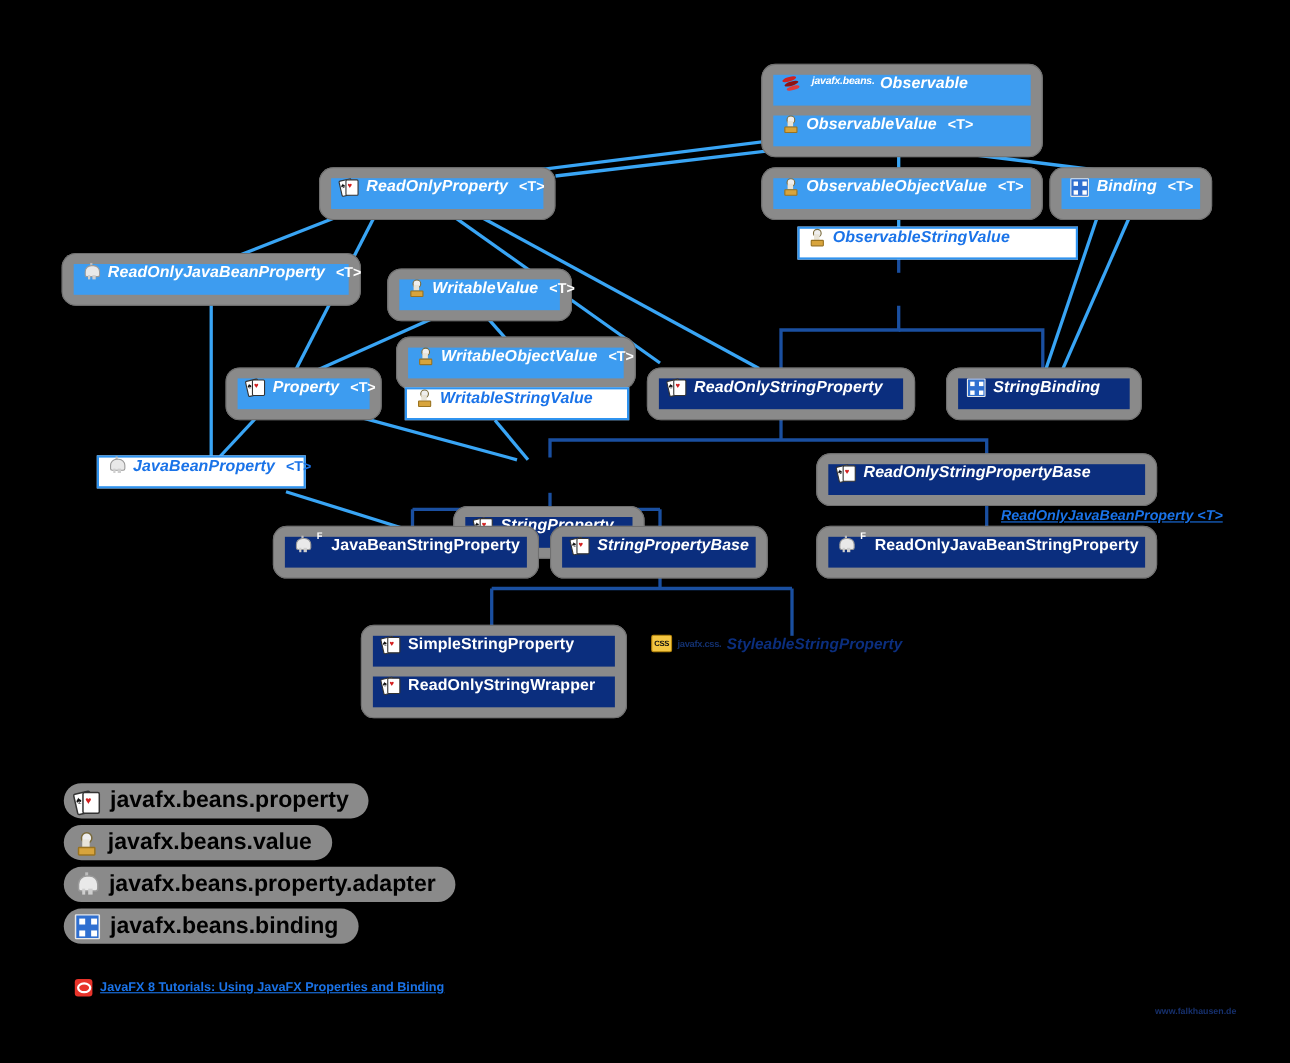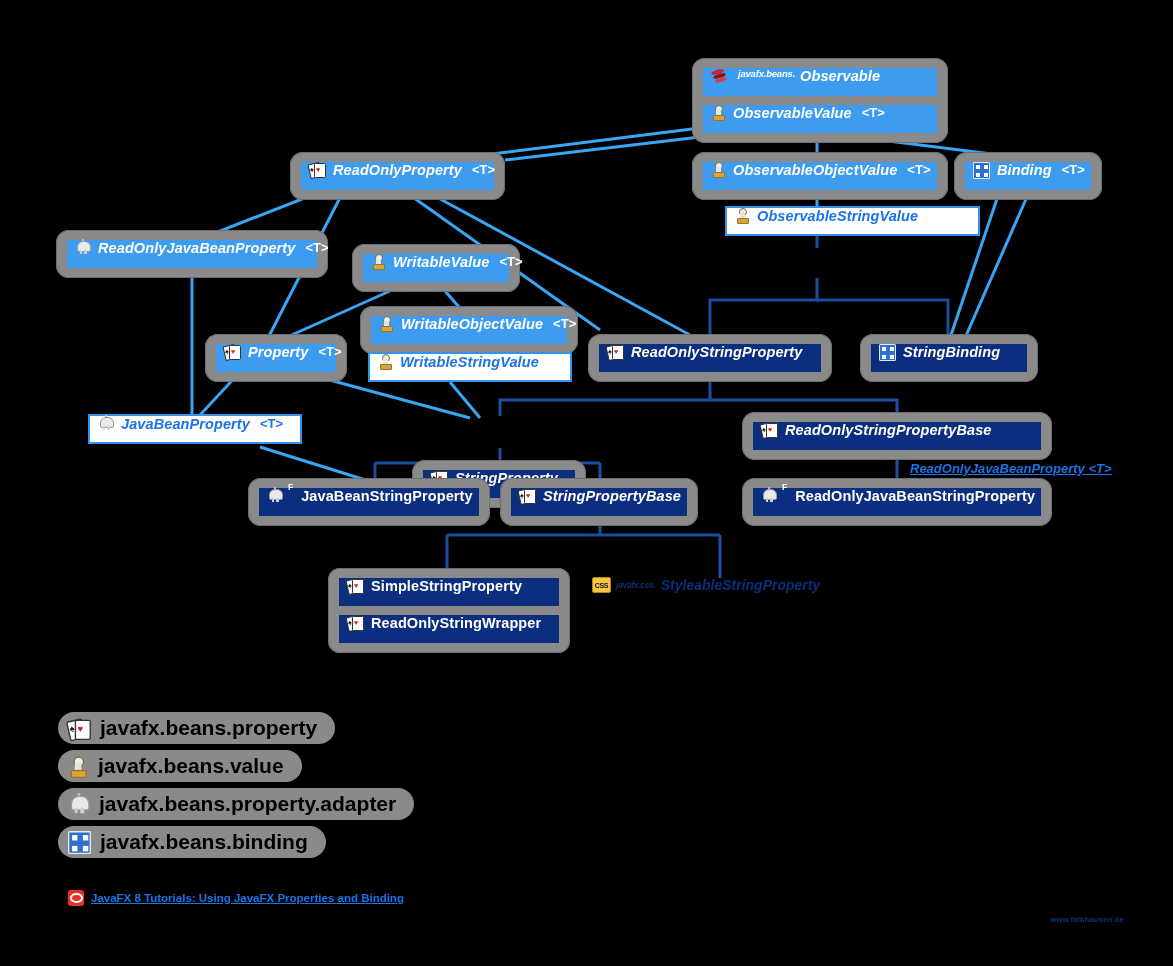--- a/index.html
+++ b/index.html
@@ -95,21 +95,21 @@
   .ic-css{width:17px;height:14px;background:#f4c642;border:1px solid #b8860b;border-radius:2px;
     display:flex;align-items:center;justify-content:center;}
   .ic-css em{font-style:normal;font-size:7px;font-weight:bold;color:#111;letter-spacing:-.3px;}
   
   .ic-link{width:16px;height:16px;background:#e8332a;border-radius:3px;display:flex;align-items:center;justify-content:center;}
   .ic-link em{display:block;width:9px;height:6px;border:2px solid #fff;border-radius:50%;}
 
   
   .floatlbl{position:absolute;z-index:6;display:flex;align-items:center;gap:5px;white-space:nowrap;}
   .floatlbl .t{font-size:14px;font-weight:bold;font-style:italic;color:#0b2e7e;}
-  .floatlbl .p{font-size:8.5px;font-weight:bold;font-style:italic;color:#12306f;letter-spacing:-.3px;}
+  .floatlbl .p{font-size:8.5px;font-weight:bold;color:#12306f;letter-spacing:-.3px;}
   .linklbl{position:absolute;z-index:6;font-size:13px;font-weight:bold;font-style:italic;
     color:#1a73e8;text-decoration:underline;white-space:nowrap;}
 
   
   .legend{position:absolute;left:58px;top:712px;z-index:7;}
   .leg{
     display:inline-flex;align-items:center;gap:9px;
     background:#8a8a8a;border-radius:16px;padding:4px 18px 4px 10px;
     margin-bottom:6px;
   }
@@ -340,21 +340,21 @@
       <span class="ic ic-bind">
           <span class="a"></span>
           <span class="b"></span>
           <span class="c"></span>
           <span class="d"></span>
         </span>
       <span class="ttl it">StringBinding</span>
     </div>
   </div>
 
-  <div class="node noshell white" style="left:88px;top:414px;width:214px;">
+  <div class="node noshell white" style="left:88px;top:414px;width:190px;">
     <div class="bar">
       <span class="ic ic-bean">
           <i class="ant"></i>
           <i class="dome"></i>
           <i class="pin1"></i>
           <i class="pin2"></i>
         </span>
       <span class="ttl it">JavaBeanProperty</span>
       <span class="gen">&lt;T&gt;</span>
     </div>

